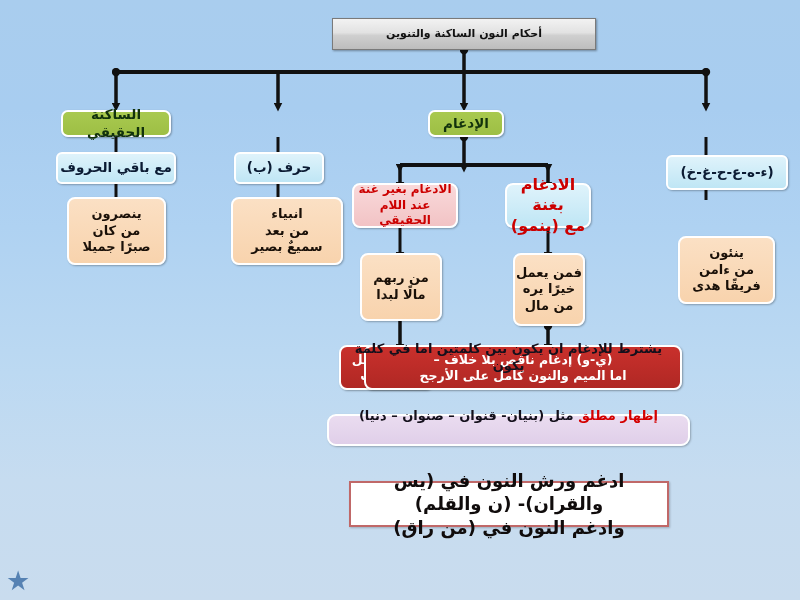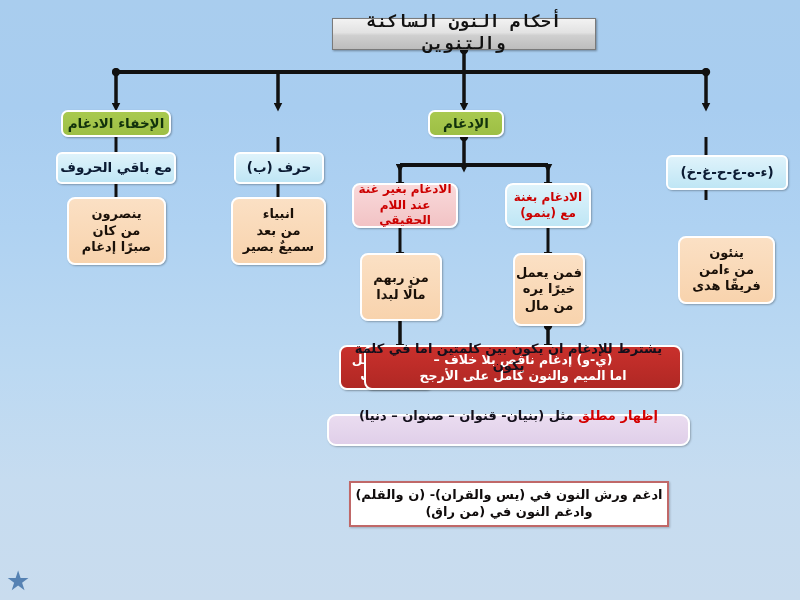--- a/index.html
+++ b/index.html
@@ -46,24 +46,23 @@
     direction: rtl;
     white-space: pre-line;
     z-index: 5;
   }
 
   
   .title-box {
     background: linear-gradient(to bottom, #f2f2f2 0%, #e2e2e2 45%, #cfcfcf 55%, #bdbdbd 100%);
     border: 1px solid #7a7a7a;
     color: #111;
-    font-size: 17px;
+    font-size: 11px;
     padding: 4px 24px;
     box-shadow: 1px 1px 2px rgba(0,0,0,0.35);
-    font-family: Liberation Mono, monospace;
   }
 
   
   .green-box {
     background: linear-gradient(to bottom, #a9c94f 0%, #9dbf45 100%);
     border: 2px solid #ffffff;
     border-radius: 7px;
     color: #12320c;
     font-size: 13.5px;
     box-shadow: 1px 1px 2px rgba(0,0,0,0.30);
@@ -78,21 +77,21 @@
     font-size: 13.5px;
     box-shadow: 1px 1px 2px rgba(0,0,0,0.28);
   }
 
   
   .cyan-red-box {
     background: linear-gradient(to bottom, #dff3fb 0%, #bfe6f5 100%);
     border: 2px solid #ffffff;
     border-radius: 8px;
     color: #cc0000;
-    font-size: 12px;
+    font-size: 16px;
     box-shadow: 1px 1px 2px rgba(0,0,0,0.28);
   }
 
   
   .pink-box {
     background: linear-gradient(to bottom, #f9d9da 0%, #f2c3c5 100%);
     border: 2px solid #ffffff;
     border-radius: 8px;
     color: #cc0000;
     font-size: 12px;
@@ -130,21 +129,21 @@
     padding: 3px 8px;
   }
   .purple-box .inner { width: 100%; }
   .purple-box .hl { color: #d40000; }
 
   
   .white-box {
     background: #ffffff;
     border: 2px solid #c06868;
     color: #100c0c;
-    font-size: 13px;
+    font-size: 18px;
     box-shadow: 1px 1px 2px rgba(0,0,0,0.22);
     padding: 3px 2px;
   }
 
   .star {
     position: absolute;
     left: 6px;
     top: 567px;
     font-size: 27px;
     color: #4a79ad;
@@ -196,32 +195,32 @@
 
     <line x1="400" y1="304" x2="400" y2="345" stroke="#111111" stroke-width="3.5" marker-start="url(#dot)" marker-end="url(#ar)"></line>
 
     <line x1="548" y1="228" x2="548" y2="253" stroke="#111111" stroke-width="3" marker-end="url(#ar)"></line>
 
     <line x1="548" y1="326" x2="548" y2="345" stroke="#111111" stroke-width="3.5" marker-start="url(#dot)" marker-end="url(#ar)"></line>
   </svg>
 
   <div class="node title-box" style="left:332px; top:18px; width:264px; height:32px;">أحكام النون الساكنة والتنوين</div>
 
-  <div class="node green-box" style="left:61px; top:110px; width:110px; height:27px;">الإخفاء الادغام</div>
+  <div class="node green-box" style="left:61px; top:110px; width:110px; height:27px;">الساكنة الحقيقي</div>
 
   <div class="node cyan-box" style="left:56px; top:152px; width:120px; height:32px;">مع باقي الحروف</div>
 
   <div class="node orange-box" style="left:67px; top:197px; width:99px; height:68px;">ينصرون
 من كان
-صبرًا إدغام</div>
+صبرًا جميلا</div>
 
 
   <div class="node cyan-box" style="left:234px; top:152px; width:90px; height:32px;">حرف (ب)</div>
 
-  <div class="node orange-box" style="left:231px; top:197px; width:95px; height:68px;">انبياء
+  <div class="node orange-box" style="left:231px; top:197px; width:112px; height:68px;">انبياء
 من بعد
 سميعٌ بصير</div>
 
   <div class="node green-box" style="left:428px; top:110px; width:76px; height:27px;">الإدغام</div>
 
   <div class="node pink-box" style="left:352px; top:183px; width:106px; height:45px;">الادغام بغير غنة
 عند اللام الحقيقي</div>
 
   <div class="node orange-box" style="left:360px; top:253px; width:82px; height:68px;">من ربهم
 مالًا لبدا</div>

